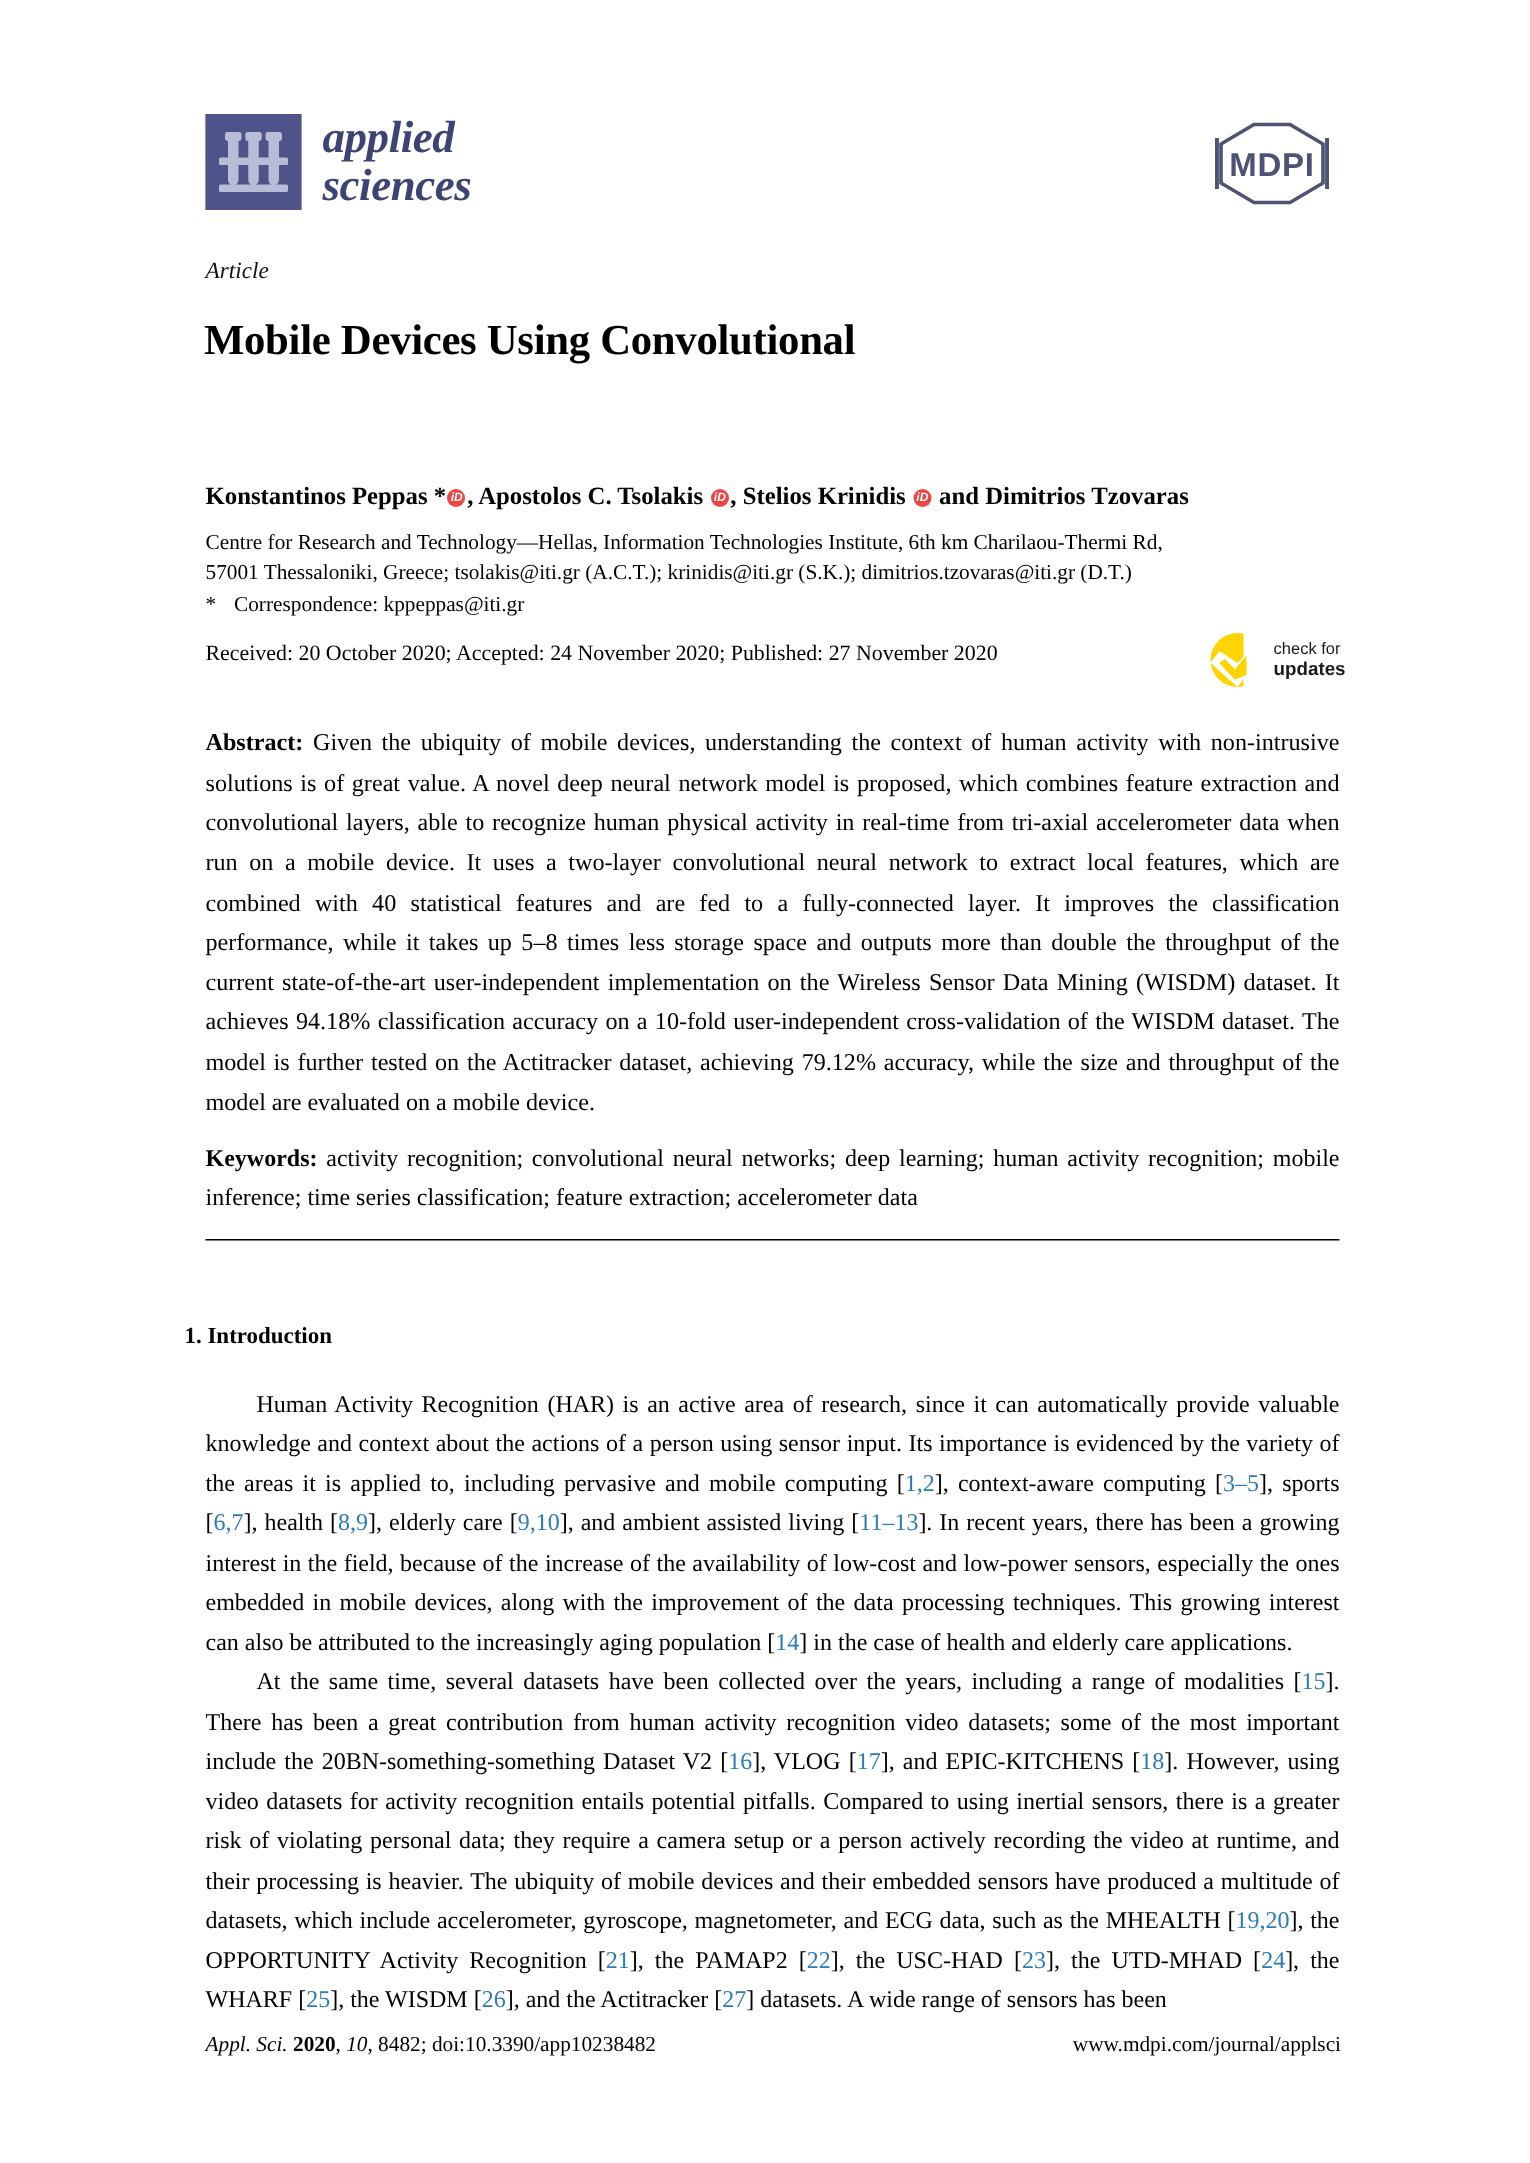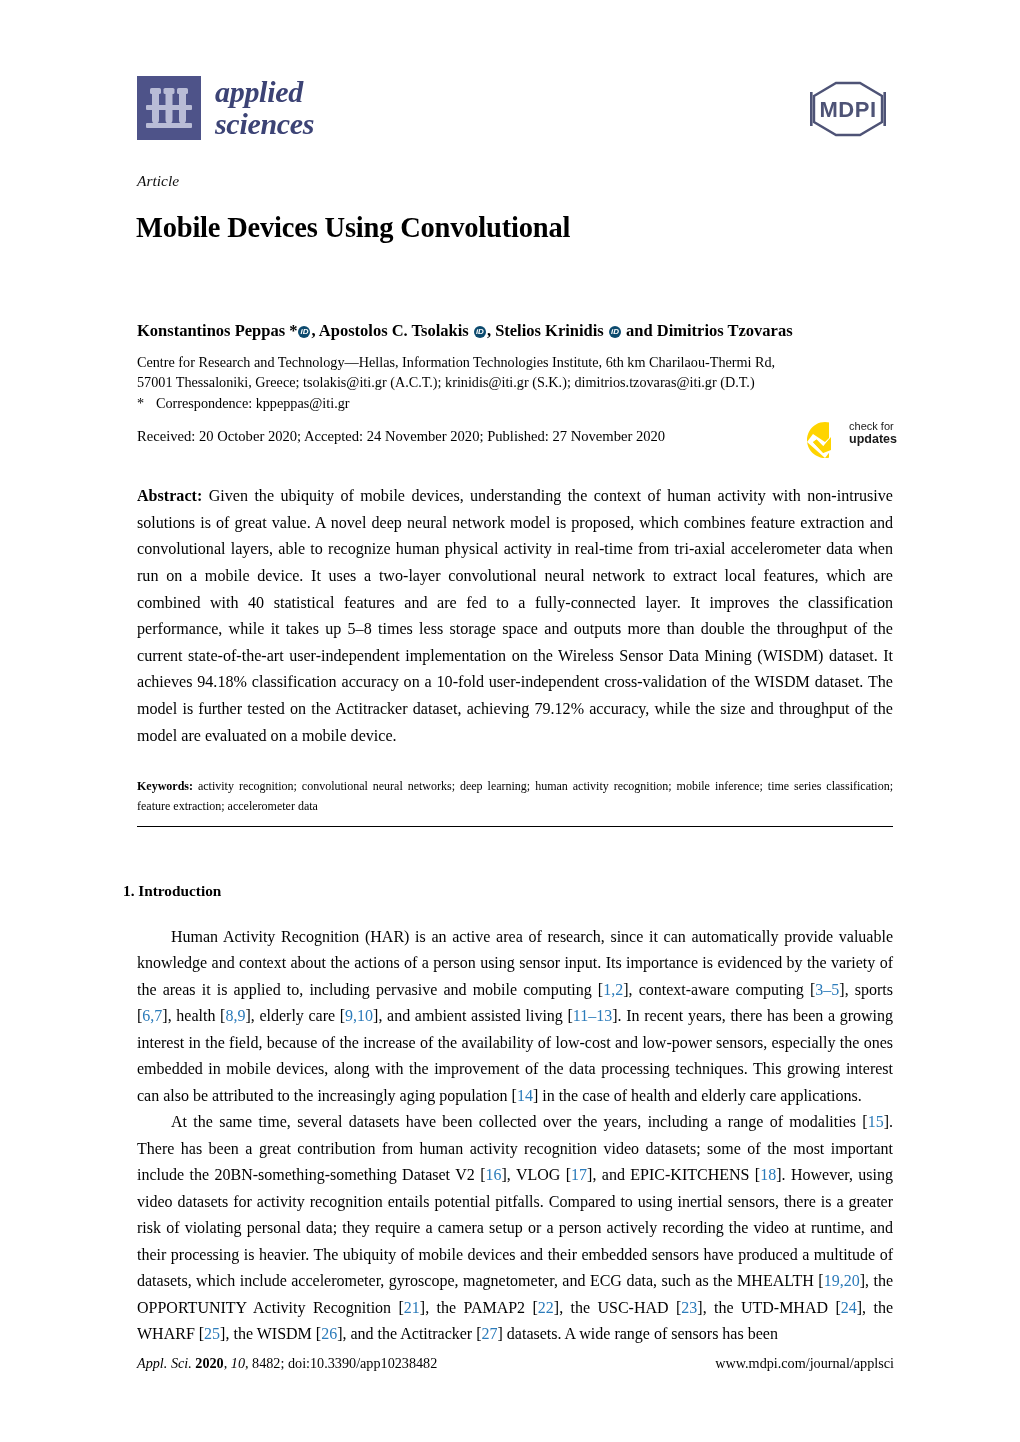--- a/index.html
+++ b/index.html
@@ -74,21 +74,21 @@
     left: 137px; top: 320px;
     width: 760px;
     font-size: 16.5px;
     font-weight: bold;
     line-height: 1.35;
   }
   .orcid {
     display: inline-block;
     width: 12px; height: 12px;
     border-radius: 50%;
-    background: #0c4a6e;
+    background: #ef4444;
     color: #fff;
     font-size: 8px;
     font-weight: bold;
     font-family: "Liberation Sans", sans-serif;
     text-align: center;
     line-height: 12px;
     vertical-align: 2px;
     margin: 0 1px;
     font-style: italic;
   }
@@ -105,21 +105,21 @@
   .corr-star { width: 8px; flex: 0 0 auto; }
 
   
   .dates-row {
     position: absolute;
     left: 137px; top: 428px;
     width: 760px;
     display: flex; align-items: flex-start; justify-content: space-between;
   }
   .dates { font-size: 14.6px; }
-  .cfu-badge { display: flex; gap: 4px; margin-top: -8px; }
+  .cfu-badge { display: flex; align-items: center; gap: 4px; margin-top: -8px; }
   .cfu-text {
     font-family: "Liberation Sans", sans-serif;
     line-height: 1.12;
     color: #1a1a1a;
   }
   .cfu-l1 { font-size: 11px; display: block; }
   .cfu-l2 { font-size: 12.5px; font-weight: bold; display: block; }
 
   
   .abstract {
@@ -127,23 +127,23 @@
     left: 137px; top: 483px;
     width: 756px;
     font-size: 16.1px;
     line-height: 1.655;
     text-align: justify;
     text-justify: inter-word;
   }
   .abstract b, .keywords b { font-weight: bold; }
   .keywords {
     position: absolute;
-    left: 137px; top: 777px;
+    left: 137px; top: 760px;
     width: 756px;
-    font-size: 12px;
+    font-size: 16px;
     line-height: 1.655;
     text-align: justify;
   }
 
   .rule {
     position: absolute;
     left: 137px; top: 826px;
     width: 756px; height: 0;
     border-top: 1.2px solid #000;
   }

